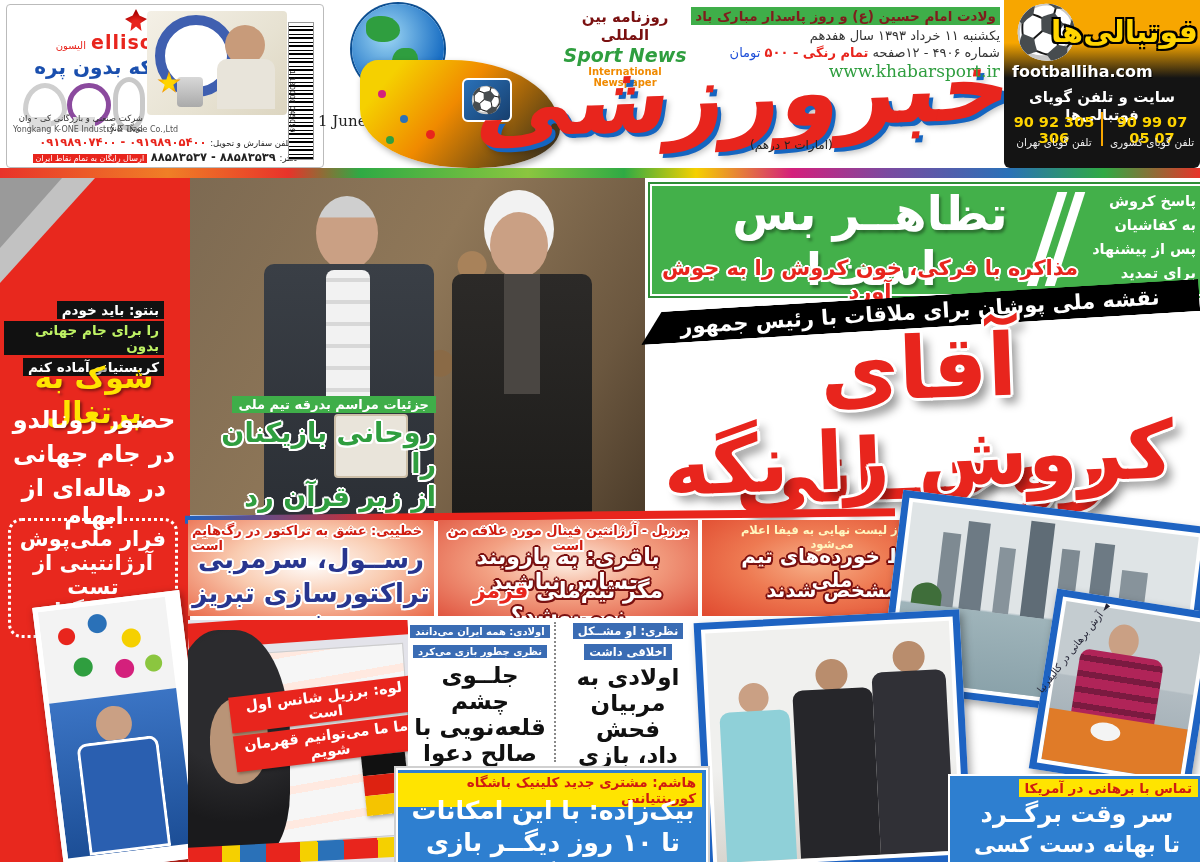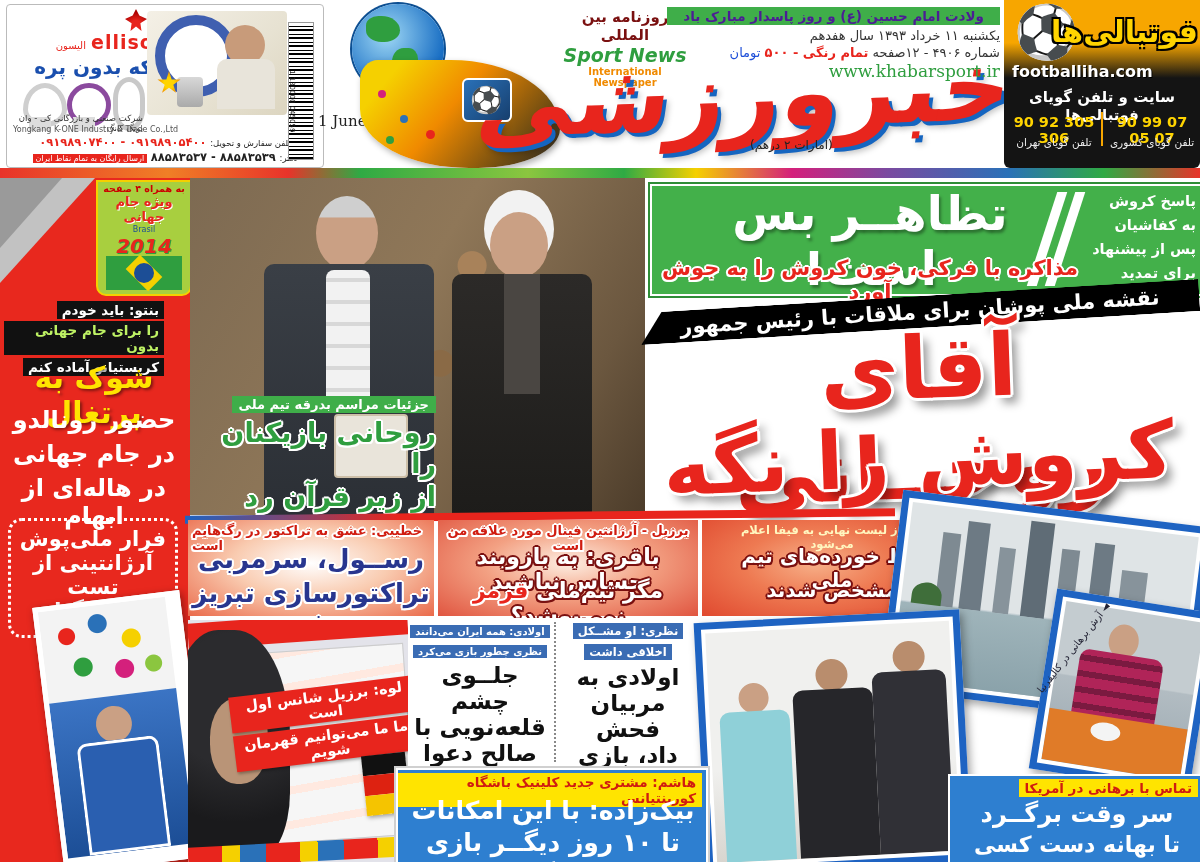--- a/index.html
+++ b/index.html
@@ -78,21 +78,21 @@
     <div class="b" style="font-size:19px;color:#2f9e3f;font-style:italic;">Sport News</div>
     <div class="b" style="font-size:10px;color:#f08a00;">International Newspaper</div>
   </div>
   <div class="abs rtl" style="left:540px;top:42px;width:470px;text-align:center;font-size:96px;font-weight:900;color:#e8251d;
               transform:skewX(-10deg) rotate(-2deg);line-height:1.1;
               text-shadow:4px 4px 0 #1565c0, 6px 6px 6px rgba(0,0,0,.25);">خبرورزشی</div>
   <div class="abs rtl" style="left:750px;top:138px;font-size:12px;color:#222;">(امارات ۲ درهم)</div>
 
   <div class="abs rtl" style="left:630px;top:6px;width:370px;text-align:right;">
     <div style="text-align:right;">
-      <span class="b" style="background:#3fae49;color:#4c1d95;font-size:13.5px;padding:1px 16px;display:inline-block;">ولادت امام حسین (ع) و روز پاسدار مبارک باد</span>
+      <span class="b" style="background:#3fae49;color:#7f1d1d;font-size:13.5px;padding:1px 4px;display:inline-block;">ولادت امام حسین (ع) و روز پاسدار مبارک باد</span>
     </div>
     <div style="font-size:13px;color:#333;margin-top:3px;">یکشنبه ۱۱ خرداد ۱۳۹۳ سال هفدهم</div>
     <div style="font-size:13px;margin-top:2px;">
       <span style="color:#333;">شماره ۴۹۰۶ - ۱۲صفحه </span><span class="b" style="color:#e8251d;">تمام رنگی - ۵۰۰</span><span style="color:#1d4ed8;"> تومان</span>
     </div>
     <div style="direction:ltr;font-size:17px;color:#2f9e3f;font-family:'DejaVu Serif',serif;margin-top:1px;">www.khabarsport.ir</div>
   </div>
 
   <div class="abs" style="left:1004px;top:0;width:196px;height:168px;background:#141414;border-radius:0 0 6px 6px;overflow:hidden;">
     <div class="abs" style="left:0;top:0;width:196px;height:78px;background:linear-gradient(#f7a600 55%,#141414);"></div>
@@ -134,32 +134,20 @@
 
     <div class="abs" style="left:48px;top:420px;width:138px;height:258px;background:#fff;border:5px solid #fff;box-shadow:2px 3px 8px rgba(0,0,0,.4);transform:rotate(-7deg);overflow:hidden;">
       <div class="abs" style="left:0;top:0;width:128px;height:92px;background:radial-gradient(circle at 20% 30%,#e8251d 8px,transparent 9px),radial-gradient(circle at 45% 20%,#2a71b8 9px,transparent 10px),radial-gradient(circle at 70% 40%,#f5d000 9px,transparent 10px),radial-gradient(circle at 30% 65%,#2f9e3f 9px,transparent 10px),radial-gradient(circle at 62% 72%,#d4207c 9px,transparent 10px),radial-gradient(circle at 85% 70%,#8bc63f 8px,transparent 9px),#f3f3f3;"></div>
       <div class="abs" style="left:0;top:92px;width:128px;height:156px;background:linear-gradient(#3b74c4,#1c4e96);">
         <div class="head" style="left:44px;top:10px;width:36px;height:36px;background:#caa084;"></div>
         <div class="figure" style="left:22px;top:44px;width:82px;height:112px;background:#2a5fb0;box-shadow:inset 0 0 0 3px #fff;"></div>
       </div>
     </div>
   </div>
 
-  <div class="abs" style="left:96px;top:180px;width:92px;height:112px;background:#a8cf3f;border:2px solid #f5d000;border-radius:0 0 10px 10px;text-align:center;overflow:hidden;">
-    <div class="rtl b" style="font-size:9.5px;color:#c00;margin-top:1px;">به همراه ۴ صفحه</div>
-    <div class="rtl b" style="font-size:13px;color:#e8251d;text-shadow:1px 1px 0 #fff;">ویژه جام جهانی</div>
-    <div style="margin-top:1px;">
-      <span style="font-size:8px;color:#1c4e96;display:block;">Brasil</span>
-      <span class="b" style="font-size:20px;color:#e8251d;text-shadow:1px 1px 0 #2f9e3f;font-style:italic;">2014</span>
-    </div>
-    <div class="abs" style="left:8px;top:74px;width:76px;height:34px;background:#2f9e3f;">
-      <div class="abs" style="left:16px;top:3px;width:44px;height:28px;background:#f5d000;transform:rotate(45deg) scale(.72);"></div>
-      <div class="abs" style="left:28px;top:7px;width:20px;height:20px;background:#1c4e96;border-radius:50%;"></div>
-    </div>
-  </div>
 
   <div class="abs" style="left:190px;top:178px;width:455px;height:337px;overflow:hidden;background:
          radial-gradient(circle at 62% 26%, #a8825a 0 14px, transparent 15px),
          radial-gradient(circle at 78% 40%, #9a7750 0 16px, transparent 17px),
          radial-gradient(circle at 55% 55%, #8a6a46 0 13px, transparent 14px),
          linear-gradient(120deg,#7d6a52,#8f7758 45%,#6b573f 80%,#4c3c2a);">
 
     <div class="head" style="left:126px;top:18px;width:62px;height:74px;background:linear-gradient(#cfcfcf 28%,#caa084 30%);"></div>
     <div class="figure" style="left:74px;top:86px;width:170px;height:252px;background:linear-gradient(#3a3f46,#2b2f35);">
       <div class="abs" style="left:62px;top:6px;width:44px;height:140px;background:repeating-linear-gradient(0deg,#f2f2f2 0 18px,#d8d8d8 18px 22px);border-radius:8px;"></div>

